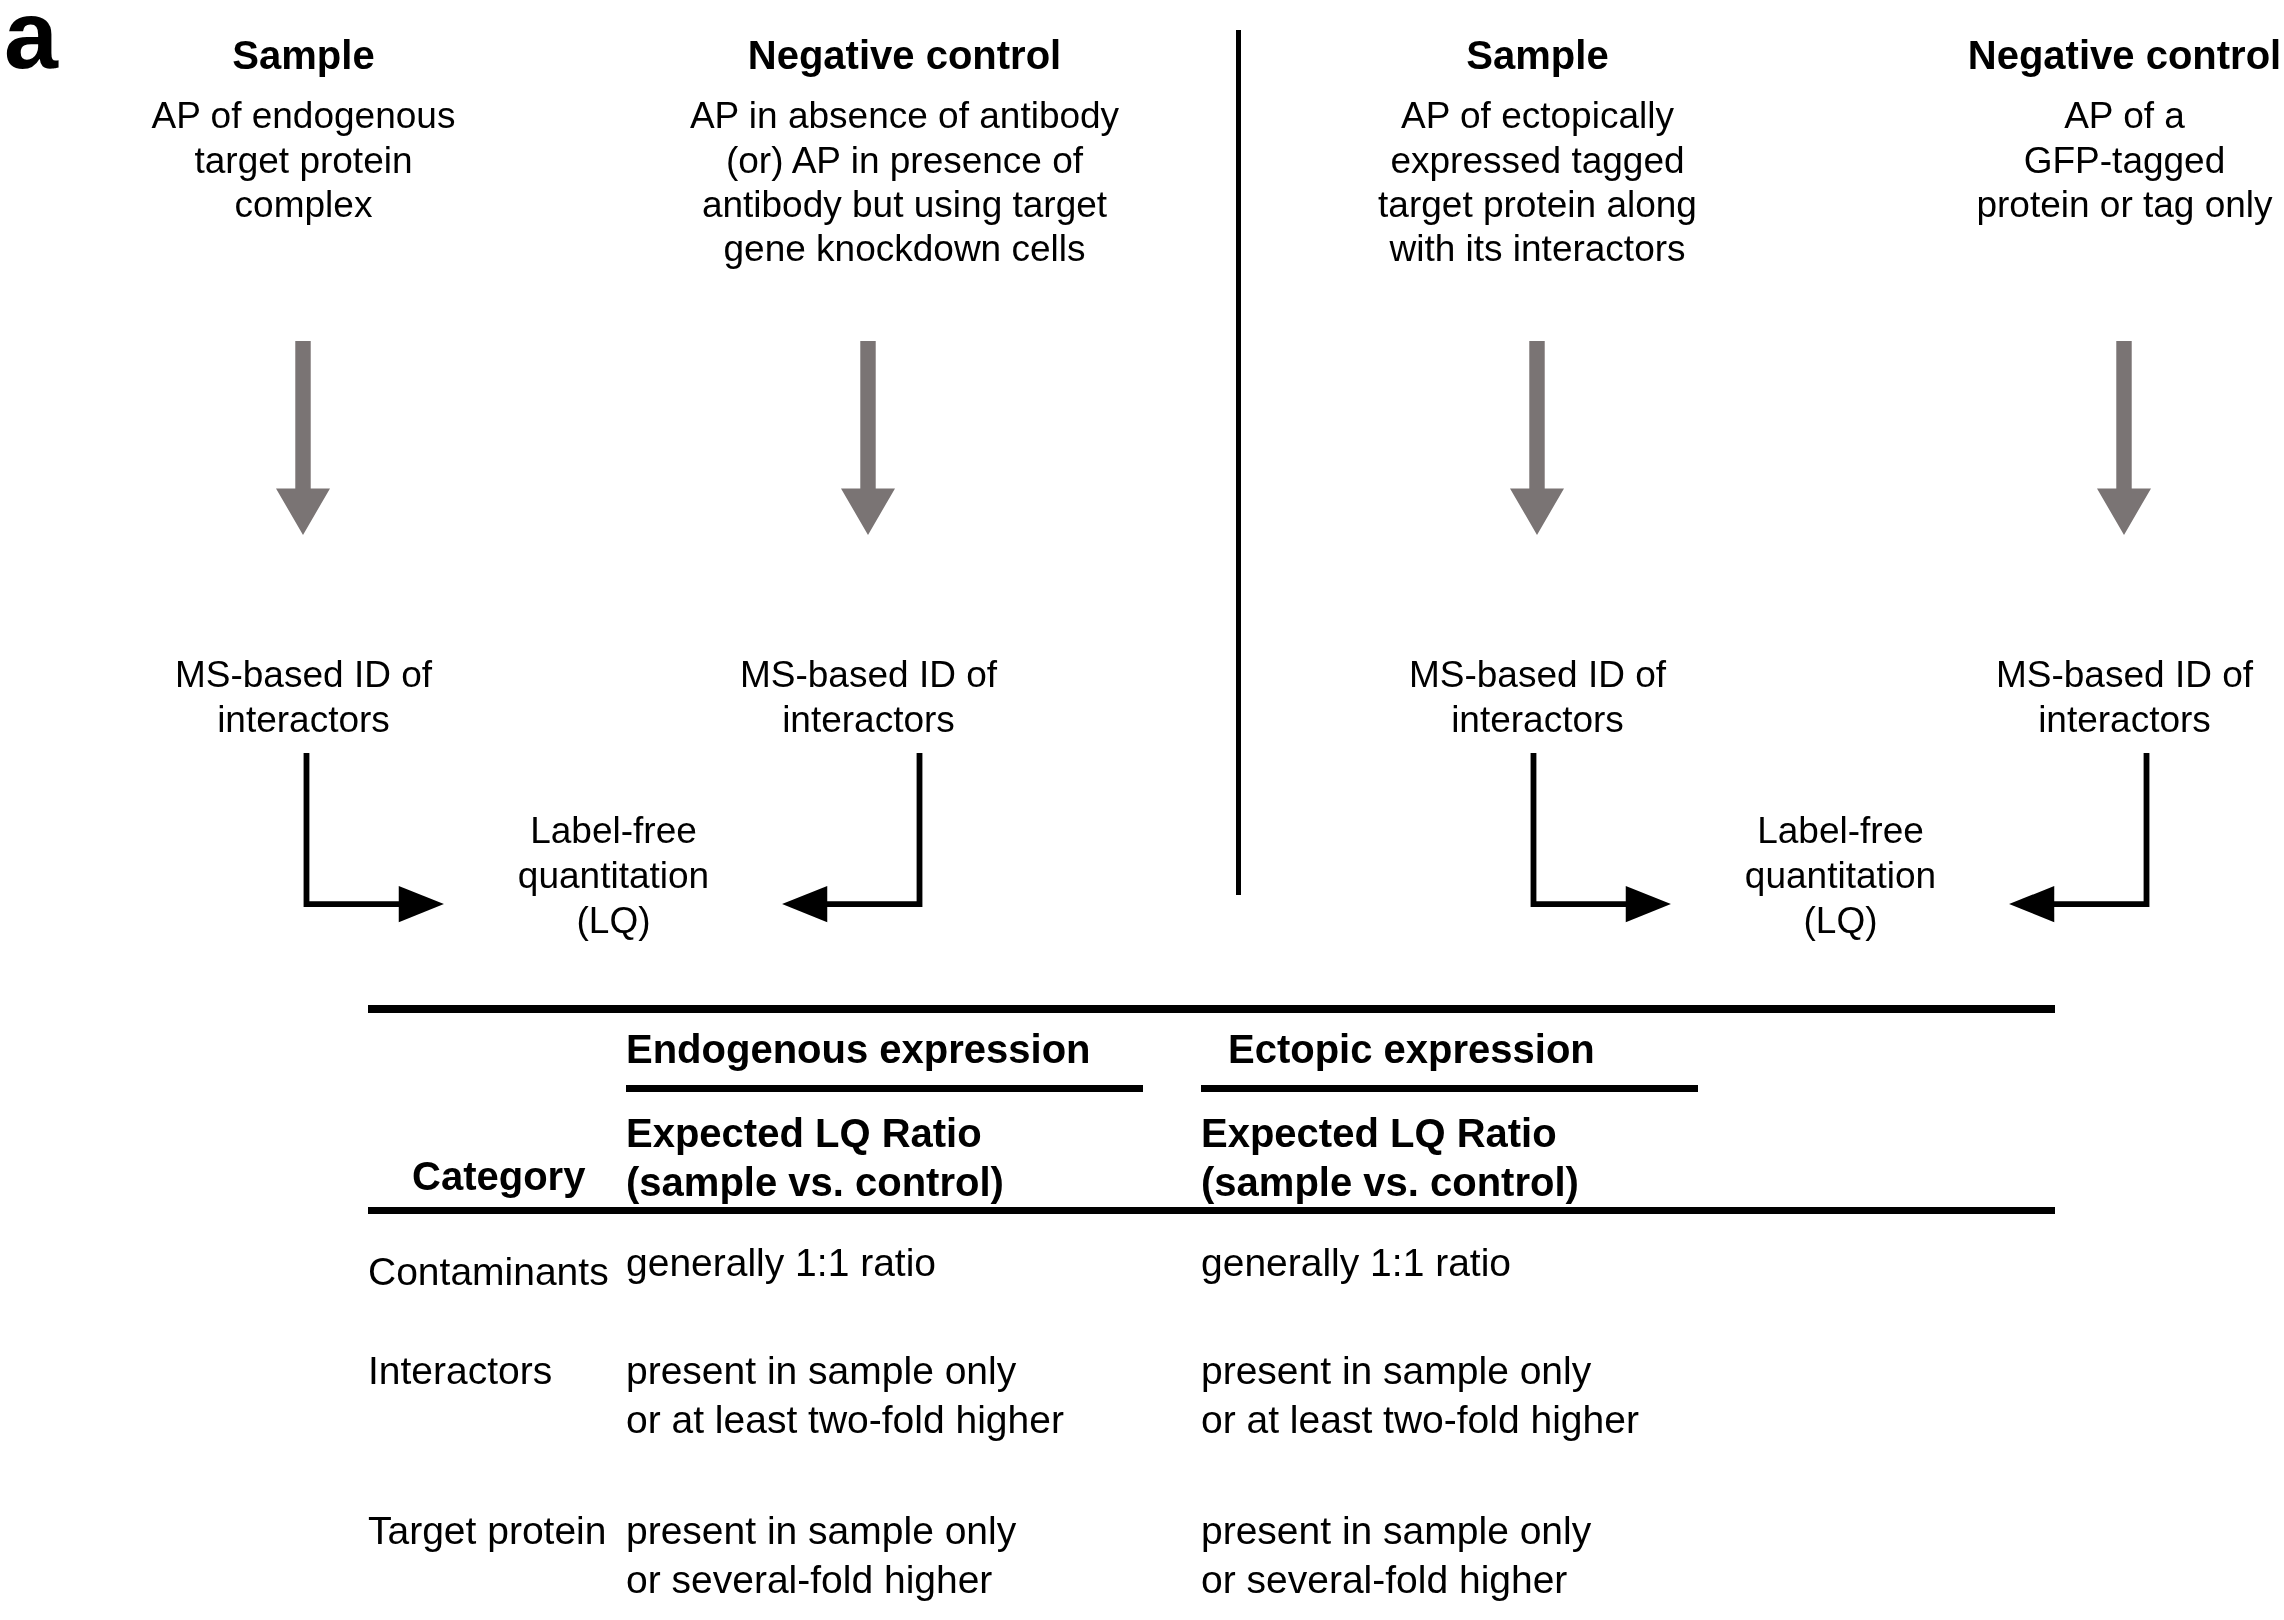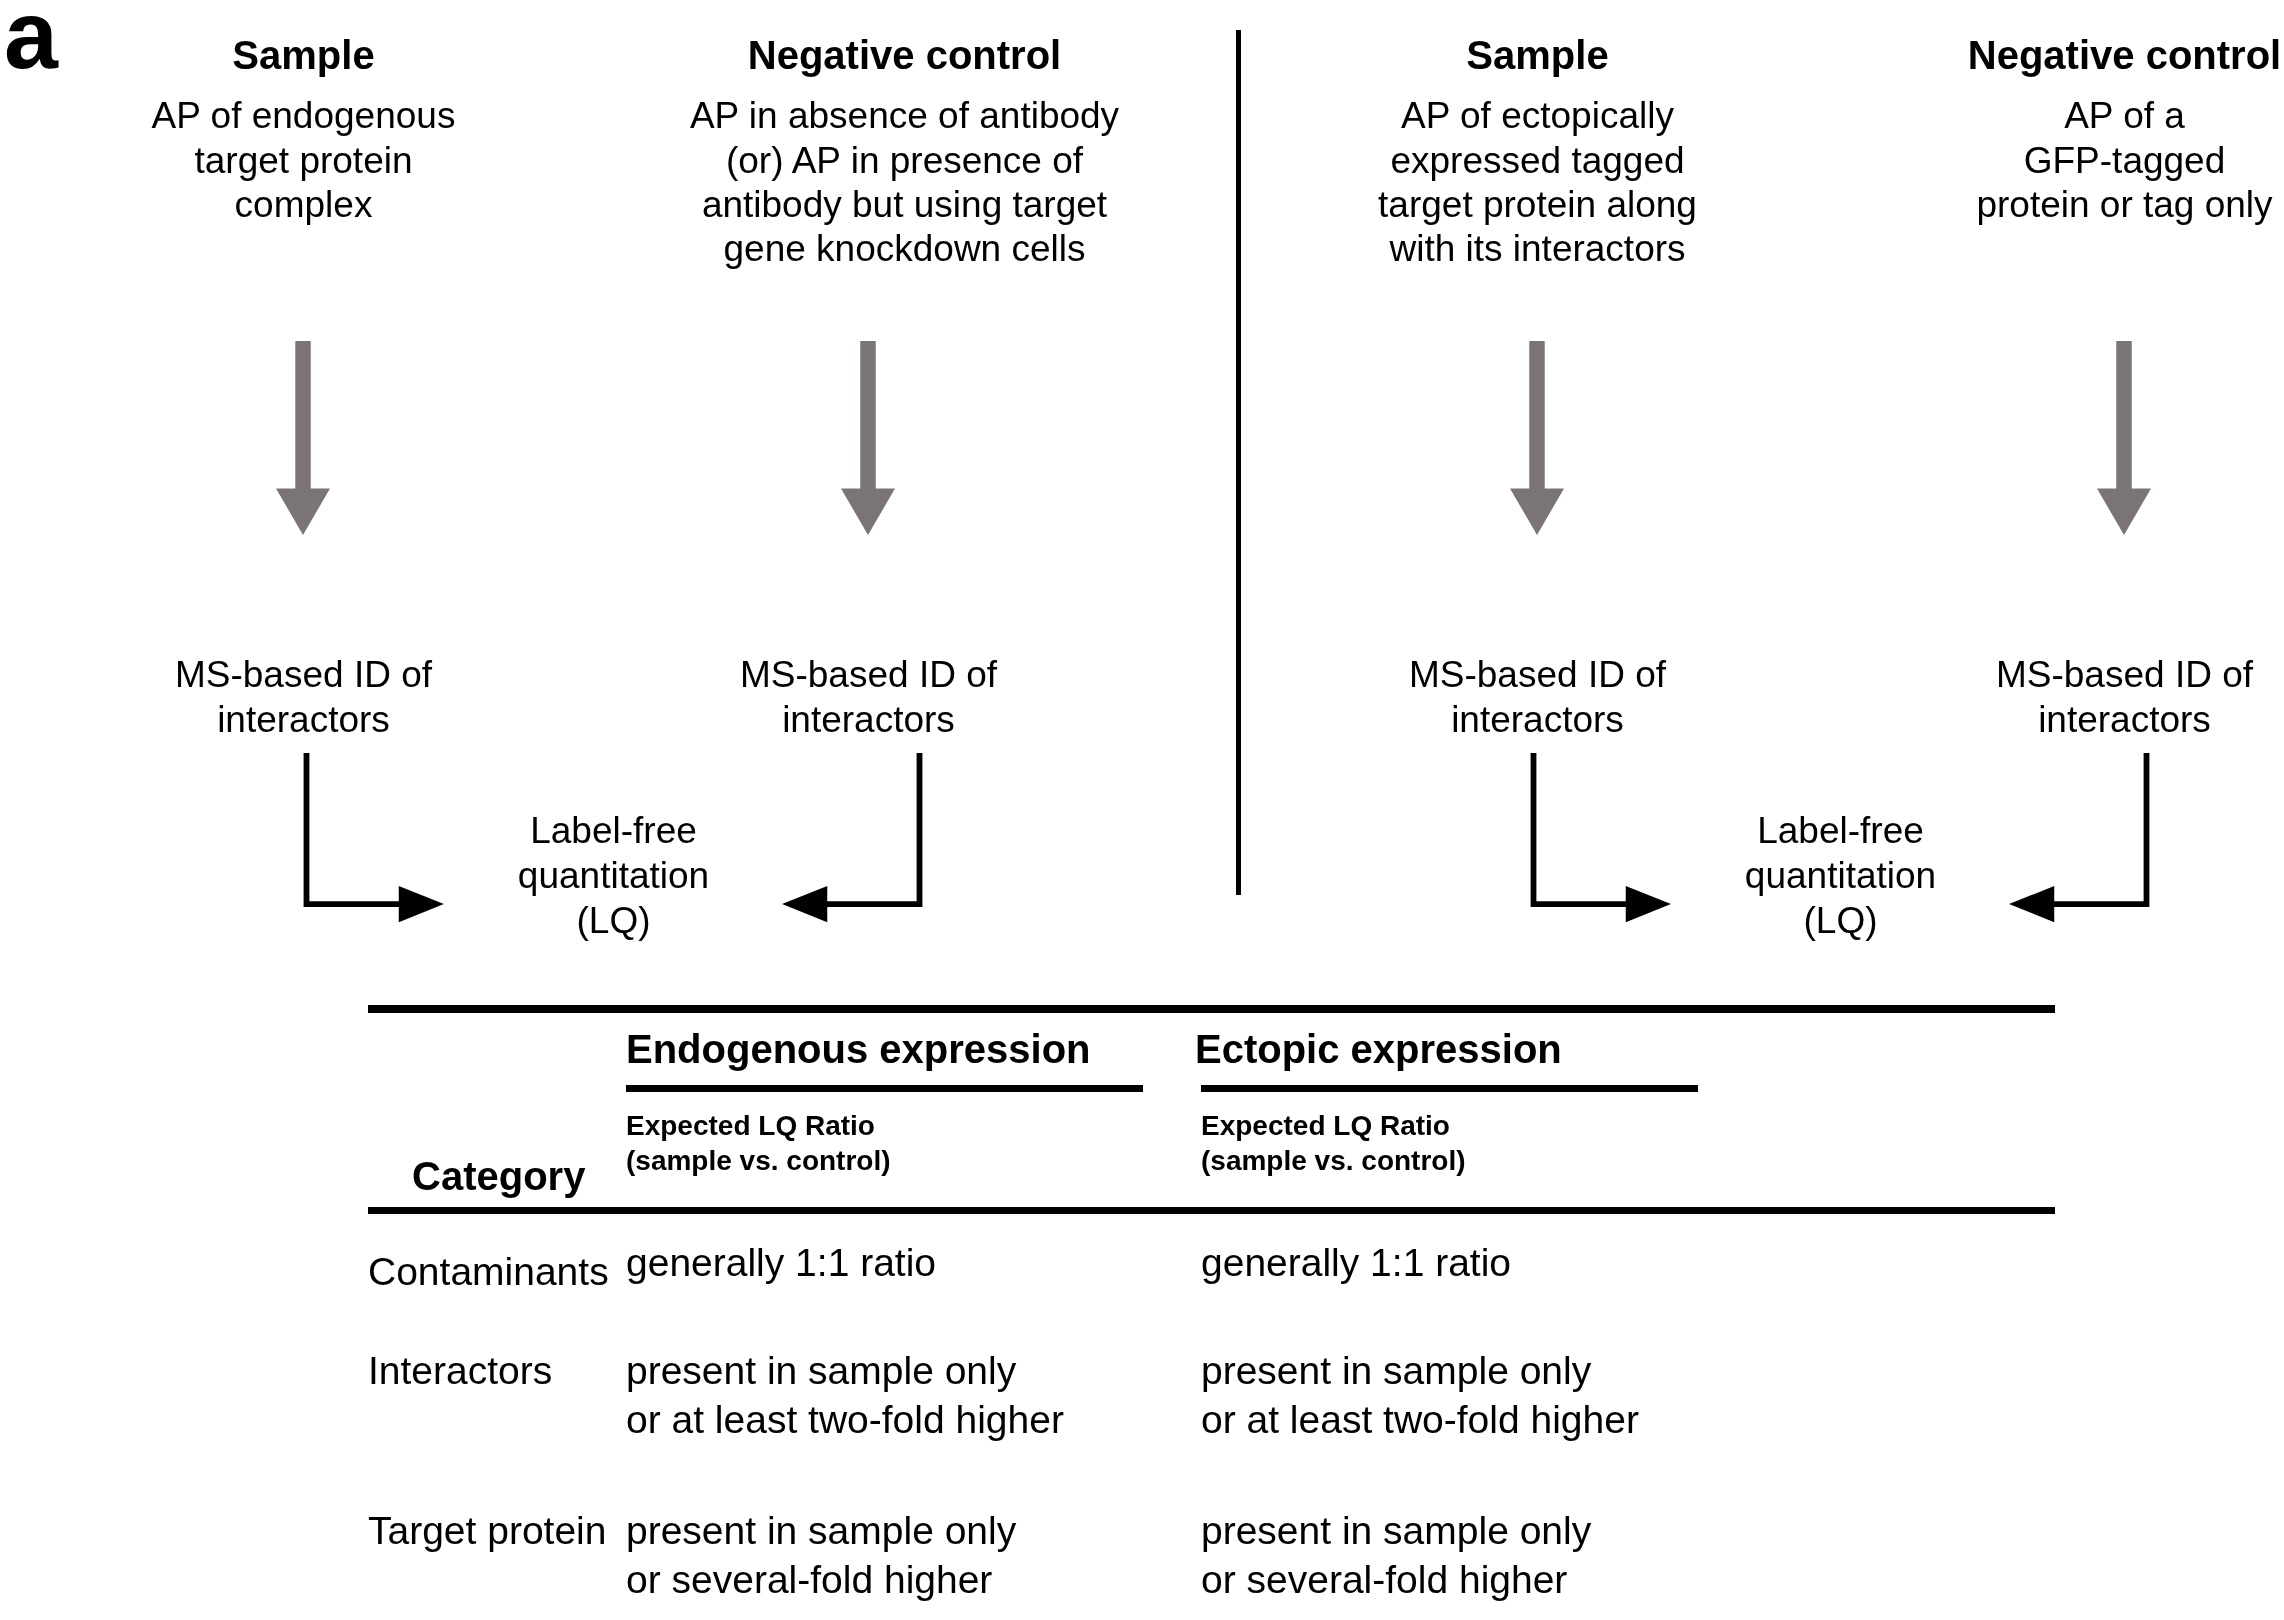--- a/index.html
+++ b/index.html
@@ -101,21 +101,21 @@
     top:14px;
   }
   .grp-underline{
     position:absolute;
     height:7px;
     background:#000000;
     top:72px;
   }
   .sub-head{
     position:absolute;
-    font-size:28px;
+    font-size:40px;
     font-weight:bold;
     line-height:1.22;
     top:96px;
   }
   .cat-head{
     position:absolute;
     font-size:40px;
     font-weight:bold;
     left:0px;
     top:141px;
@@ -218,21 +218,21 @@
   </div>
 
   <div class="tbl">
 
     <div class="rule-thick"></div>
 
     <div class="thead">
       <div class="grp-label" style="left:258px;">Endogenous expression</div>
       <div class="grp-underline" style="left:258px;width:517px;"></div>
 
-      <div class="grp-label" style="left:827px;">Ectopic expression</div>
+      <div class="grp-label" style="left:860px;">Ectopic expression</div>
       <div class="grp-underline" style="left:833px;width:497px;"></div>
 
       <div class="sub-head" style="left:258px;width:530px;">Expected LQ Ratio<br>(sample vs. control)</div>
       <div class="sub-head" style="left:833px;width:530px;">Expected LQ Ratio<br>(sample vs. control)</div>
 
       <div class="cat-head">Category</div>
     </div>
 
     <div class="rule-med"></div>
 

